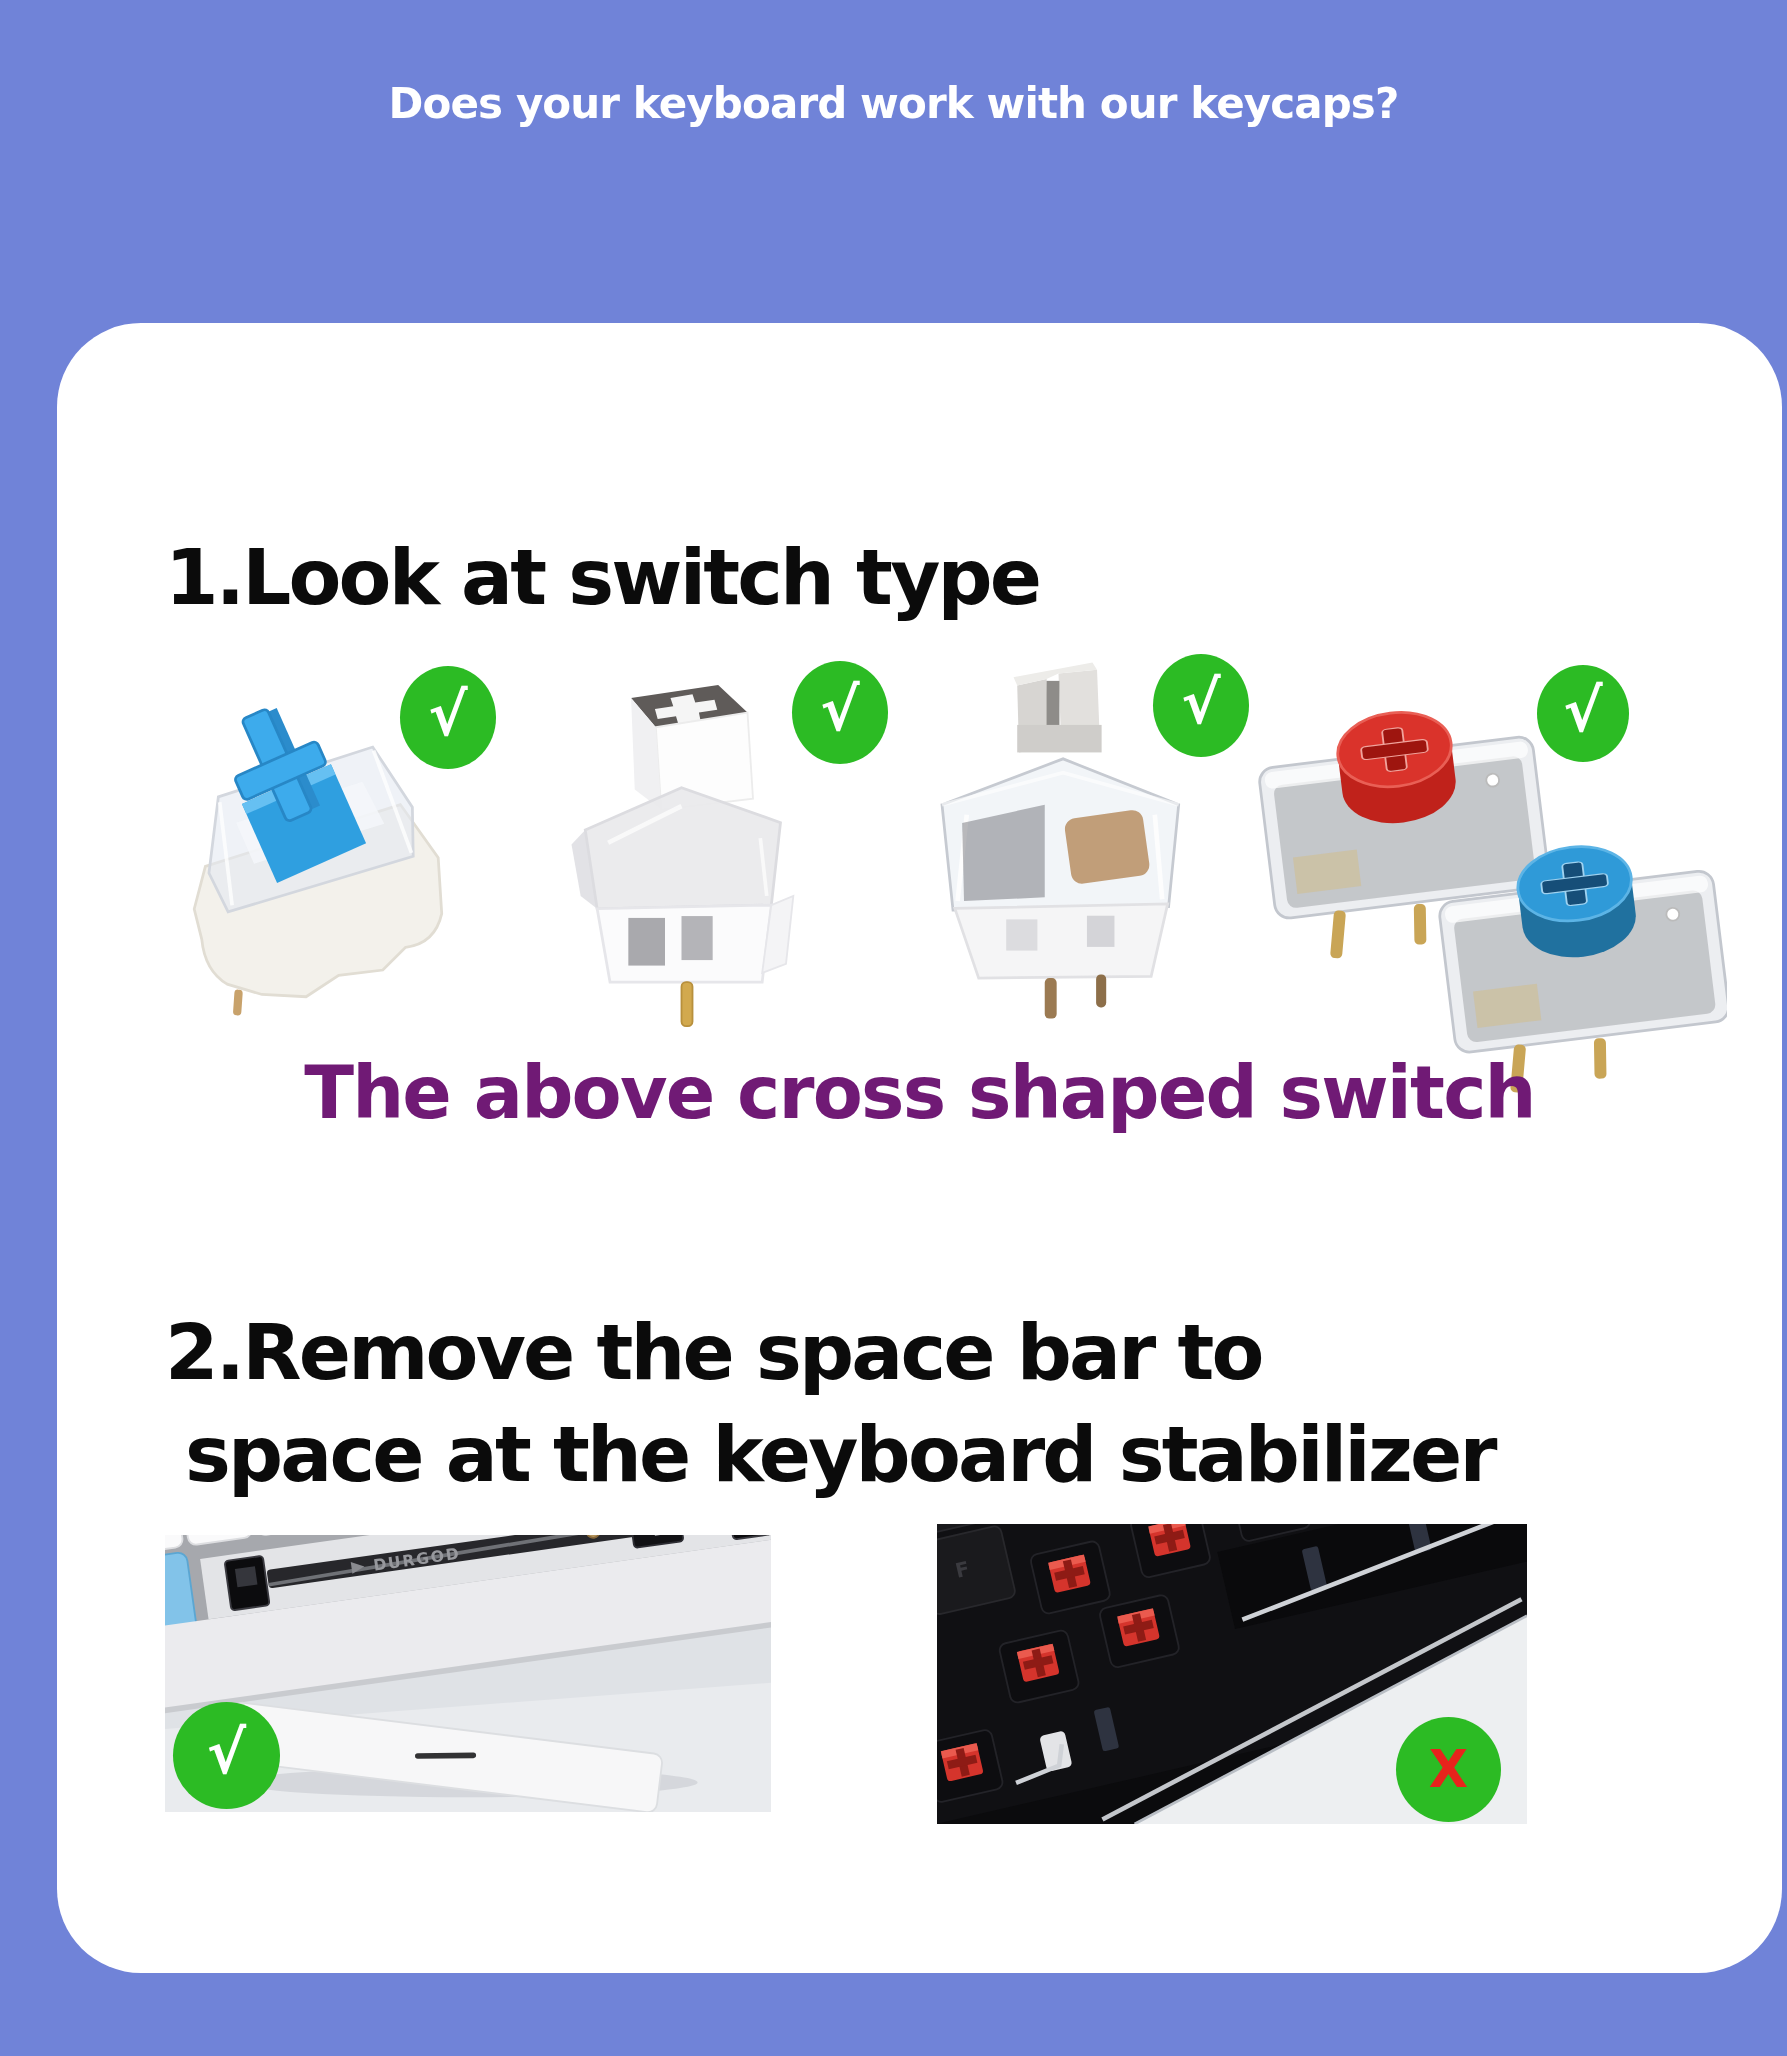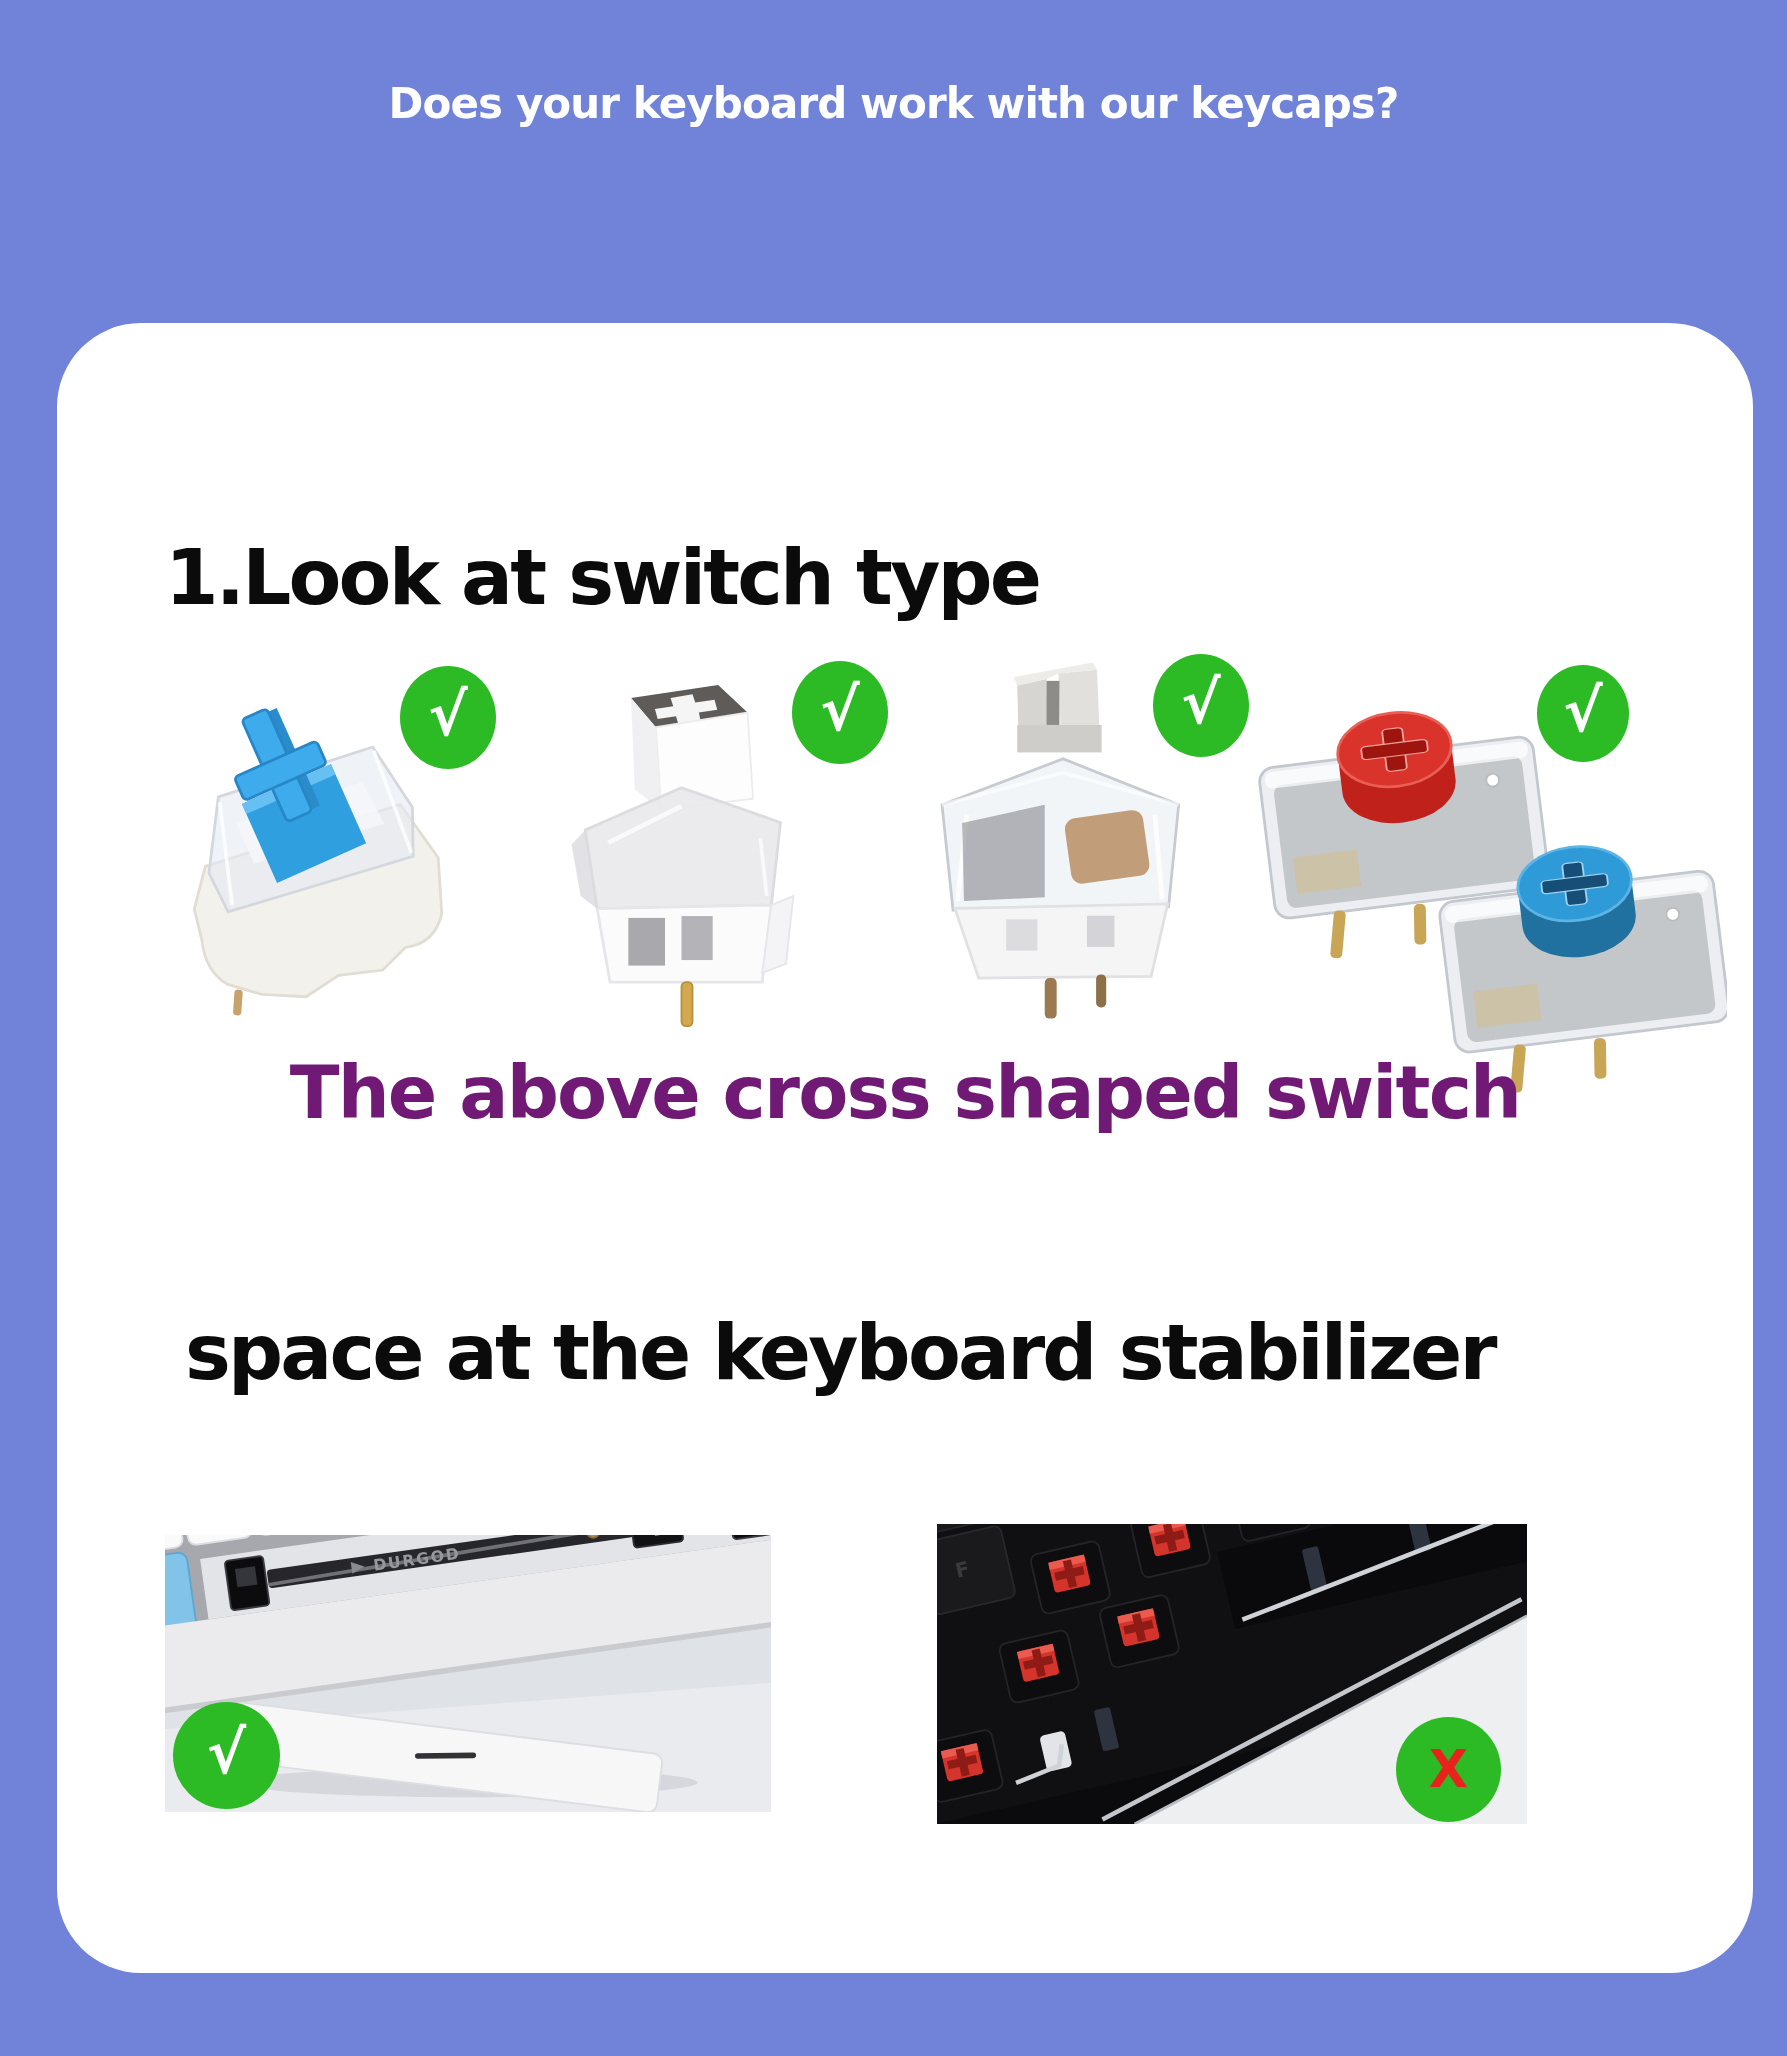--- a/index.html
+++ b/index.html
@@ -1,21 +1,21 @@
 <!DOCTYPE html>
 <html style="font-size:14.7px"><head>
 <meta charset="utf-8">
 <style>
   html,body{margin:0;padding:0;background:#555;}
   .canvas{position:relative;width:1787px;height:2056px;background:#7083d8;overflow:hidden;
           font-family:"DejaVu Sans",sans-serif;}
   .abs{position:absolute;}
   .title{top:79px;left:0;right:0;text-align:center;color:#ffffff;
          font-size:42px;font-weight:bold;letter-spacing:-0.9px;}
-  .card{left:57px;top:323px;width:1696px;height:1650px;background:#ffffff;border-radius:84px;}
+  .card{left:57px;top:323px;width:1696px;height:1650px;background:#ffffff;border-radius:84px;padding-left:29px;}
   .h-step{color:#0b0b0b;font-weight:bold;font-size:77px;letter-spacing:-2.8px;line-height:1.32;}
   .step1-heading{left:108px;top:204px;}
   .caption{left:0;top:727px;width:100%;text-align:center;color:#701a75;
            font-weight:bold;font-size:73px;letter-spacing:-1.8px;}
   .step2-heading{left:108px;top:979px;}
   .step2-line2{padding-left:20px;}
   .badge{background:#2cbb24;border-radius:50%;display:flex;align-items:center;justify-content:center;}
   .badge-check{color:#ffffff;font-size:59px;font-weight:bold;transform:translateY(-2.8px);}
   .badge-cross{color:#e8231c;font-size:51px;font-weight:bold;}
   .art svg{display:block;width:100%;height:100%;}
@@ -134,20 +134,21 @@
         </g>
       </svg>
     </div>
     <div class="abs badge" style="left:1480px;top:342px;width:92px;height:97px;">
       <span class="badge-check">√</span>
     </div>
 
     <div class="abs caption">The above cross shaped switch</div>
 
     <div class="abs h-step step2-heading">
+      <div>2.Remove the space bar to</div>
       <div class="step2-line2">space at the keyboard stabilizer</div>
     </div>
 
     <div class="abs art" style="left:108px;top:1212px;width:606px;height:277px;">
       <svg viewBox="0 0 660 300" preserveAspectRatio="none">
         <rect width="660" height="300" fill="#dfe2e6"></rect>
         <polygon points="0,210 660,160 660,300 0,300" fill="#e9ebee"></polygon>
         <g transform="rotate(-8 330 90)">
           <rect x="-80" y="-180" width="860" height="246" fill="#a6a8ad"></rect>
           <g>

